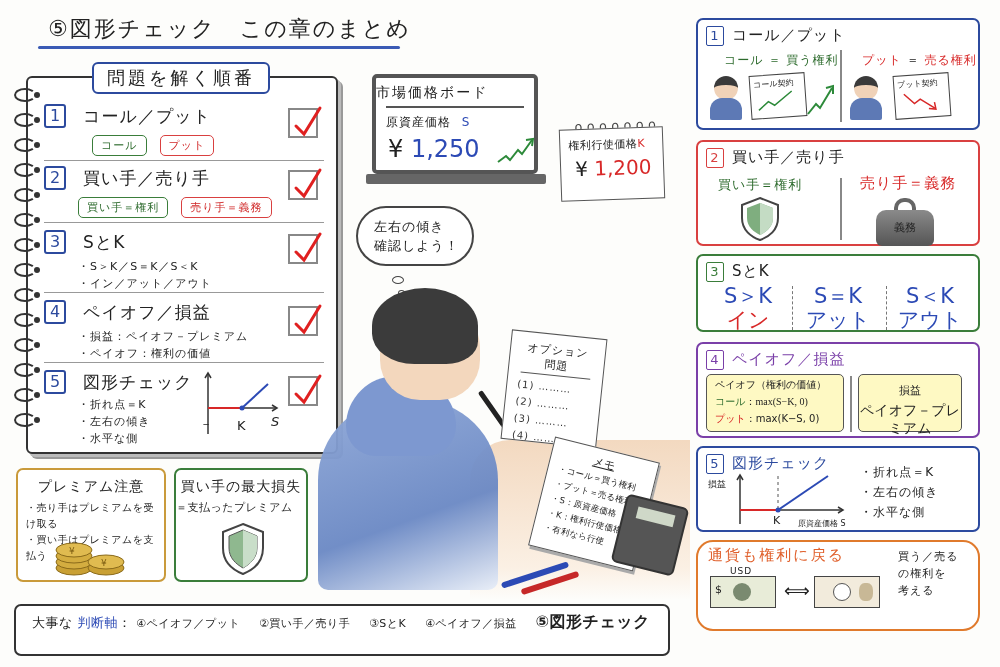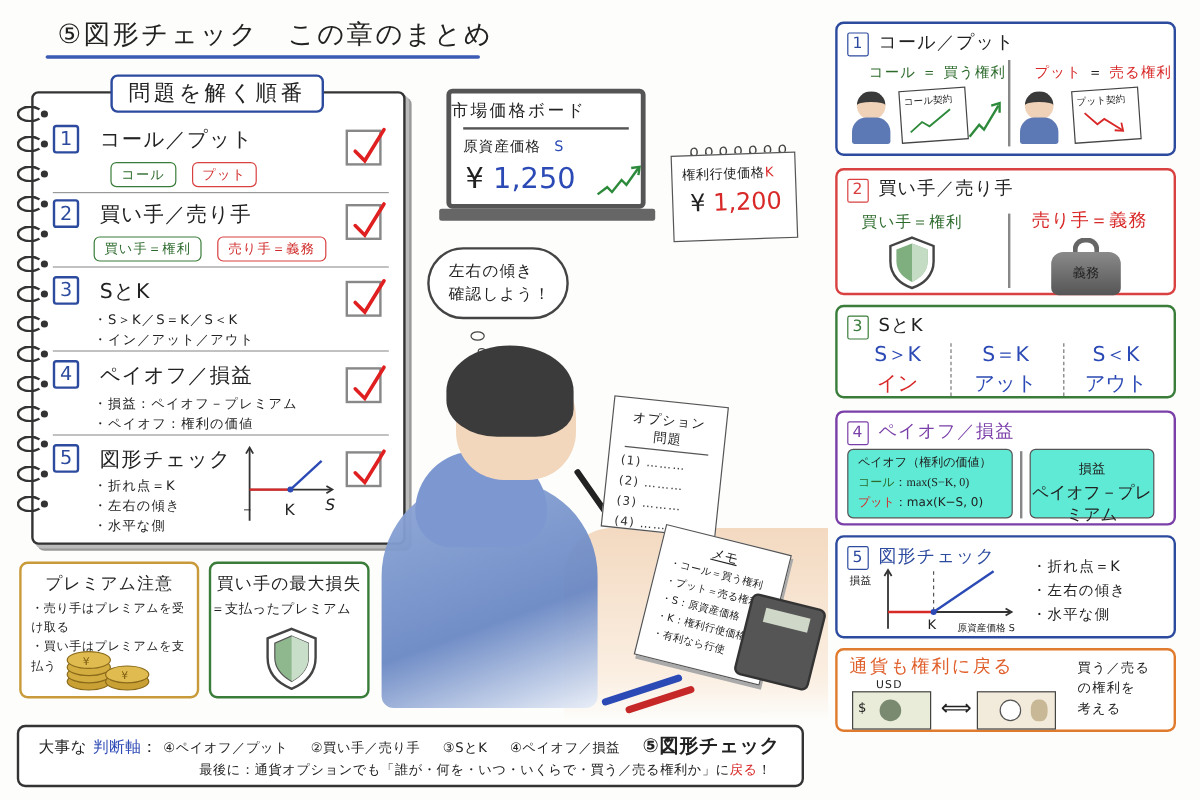--- a/index.html
+++ b/index.html
@@ -91,23 +91,23 @@
 
   .mini-person { position: absolute; width: 30px; height: 44px; }
   .mini-head { position: absolute; left: 4px; top: 0; width: 24px; height: 24px; border-radius: 50%; background: #f0d2b8; border-top: 9px solid #3a3a3a; }
   .mini-body { position: absolute; left: 0; top: 22px; width: 32px; height: 22px; background: #5d79b5; border-radius: 12px 12px 2px 2px; }
   .contract { position: absolute; width: 56px; height: 44px; border: 1.5px solid #444; background: #fff; transform: rotate(-4deg); font-size: 8px; padding: 3px; }
 
   .shield { position: absolute; }
   .weight { position: absolute; width: 58px; height: 36px; background: linear-gradient(180deg, #8a8a8a, #555); border-radius: 10px 10px 6px 6px; color: #222; font-size: 11px; text-align: center; line-height: 36px; }
   .weight-handle { position: absolute; width: 22px; height: 14px; border: 4px solid #666; border-bottom: none; border-radius: 10px 10px 0 0; }
 
-  .sk-col { position: absolute; width: 80px; text-align: center; font-size: 17px; line-height: 24px; }
-
-  .inner-box { position: absolute; border: 1.5px solid #555; border-radius: 5px; background: #5eead4; }
+  .sk-col { position: absolute; width: 80px; text-align: center; font-size: 21px; line-height: 24px; }
+
+  .inner-box { position: absolute; border: 1.5px solid #555; border-radius: 5px; background: #fef9c3; }
 
   .fx-note { position: absolute; font-size: 11px; line-height: 17px; letter-spacing: 1px; }
   .bill { position: absolute; width: 66px; height: 32px; border: 1.5px solid #444; background: #e8ecd8; }
   .bill-label { position: absolute; font-size: 9px; letter-spacing: 1px; }
 
   
   .bottom { left: 14px; top: 604px; width: 656px; height: 52px; border: 2px solid #333; border-radius: 7px; background: #fff; }
   .bottom-line1 { position: absolute; left: 16px; top: 6px; font-size: 13px; letter-spacing: .5px; white-space: nowrap; }
   .bottom-line2 { position: absolute; left: 150px; top: 28px; font-size: 11px; letter-spacing: .5px; white-space: nowrap; }
   .gap { display: inline-block; width: 14px; }
@@ -434,21 +434,21 @@
   </svg>
   <div style="position:absolute;left:75px;top:66px;font-size:11px;">K</div>
   <div style="position:absolute;left:100px;top:70px;font-size:8px;">原資産価格 S</div>
   <div style="position:absolute;left:162px;top:14px;">
     <div class="fx-note" style="position:static;font-size:12px;line-height:20px;">・折れ点＝K</div>
     <div class="fx-note" style="position:static;font-size:12px;line-height:20px;">・左右の傾き</div>
     <div class="fx-note" style="position:static;font-size:12px;line-height:20px;">・水平な側</div>
   </div>
 </div>
 
-<div class="rp" style="top:540px;height:70px;border-color:#e07a2c;">
+<div class="rp" style="top:540px;height:91px;border-color:#e07a2c;border-radius:17px;">
   <div style="position:absolute;left:10px;top:4px;font-size:15px;color:#e0602c;letter-spacing:2px;">通貨も権利に戻る</div>
   <div class="bill-label" style="left:32px;top:24px;">USD</div>
   <div class="bill" style="left:12px;top:34px;">
     <div style="position:absolute;left:22px;top:6px;width:18px;height:18px;border-radius:50%;background:#7a8a70;"></div>
     <div style="position:absolute;left:4px;top:6px;font-size:11px;">$</div>
   </div>
   <div style="position:absolute;left:86px;top:38px;font-size:18px;">⟺</div>
   <div class="bill-label" style="left:136px;top:24px;margin-top:27px;">JPY</div>
   <div class="bill" style="left:116px;top:34px;background:#f2ebdc;">
     <div style="position:absolute;left:18px;top:6px;width:18px;height:18px;border-radius:50%;border:1.5px solid #555;background:#fff;"></div>
@@ -464,16 +464,13 @@
 <div class="abs bottom">
   <div class="bottom-line1">
     <span>大事な</span>
     <span class="blue">判断軸</span><span>：</span>
     <span style="font-size:11px;">④ペイオフ／プット</span><span class="gap"></span>
     <span style="font-size:11px;">②買い手／売り手</span><span class="gap"></span>
     <span style="font-size:11px;">③SとK</span><span class="gap"></span>
     <span style="font-size:11px;">④ペイオフ／損益</span><span class="gap"></span>
     <span style="font-size:16px;font-weight:bold;">⑤図形チェック</span>
   </div>
-  <div class="bottom-line2">
-    <span>最後に：通貨オプションでも「誰が・何を・いつ・いくらで・買う／売る権利か」に</span><span class="red">戻る</span><span>！</span>
-  </div>
 </div>
 
 </body></html>

